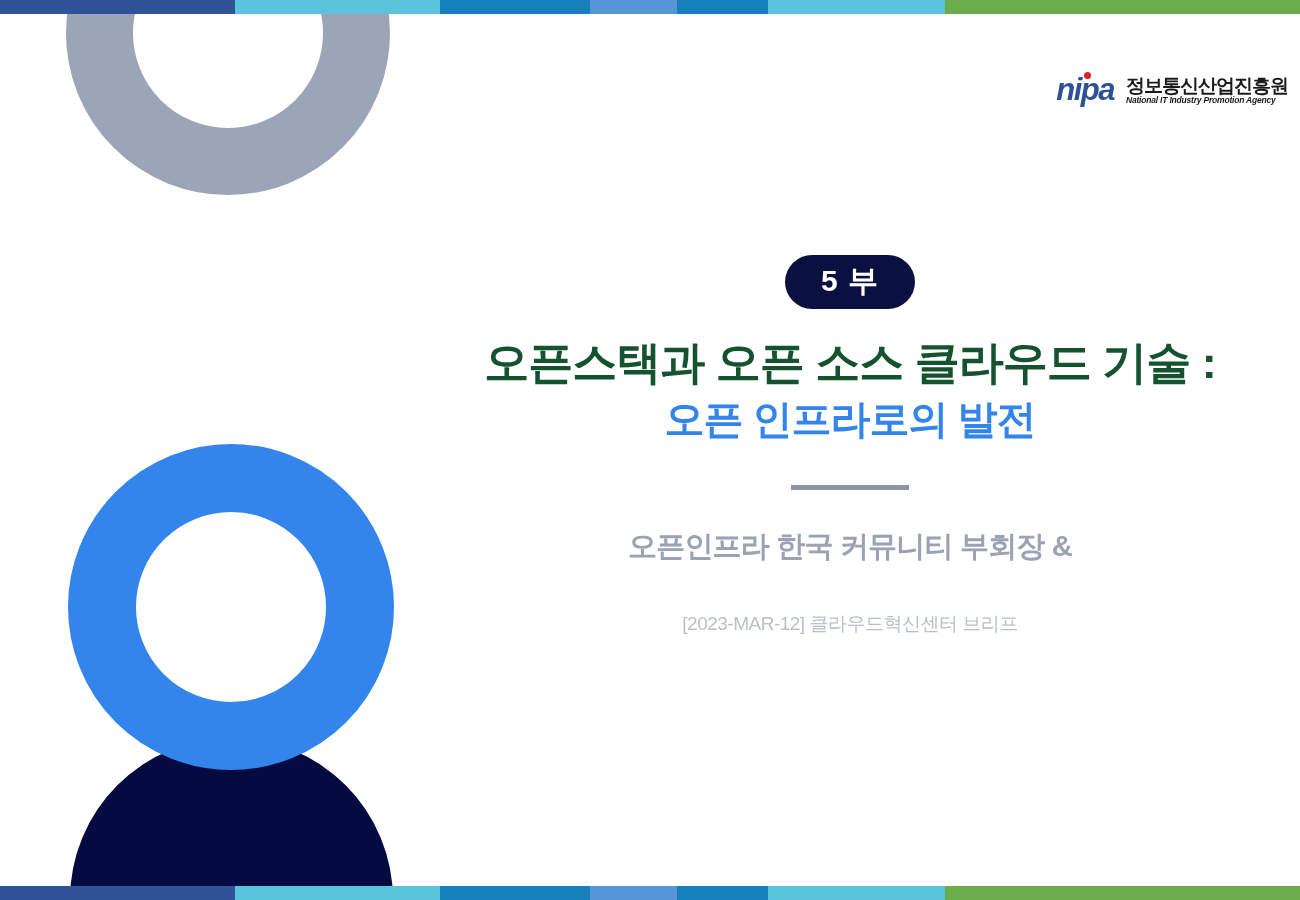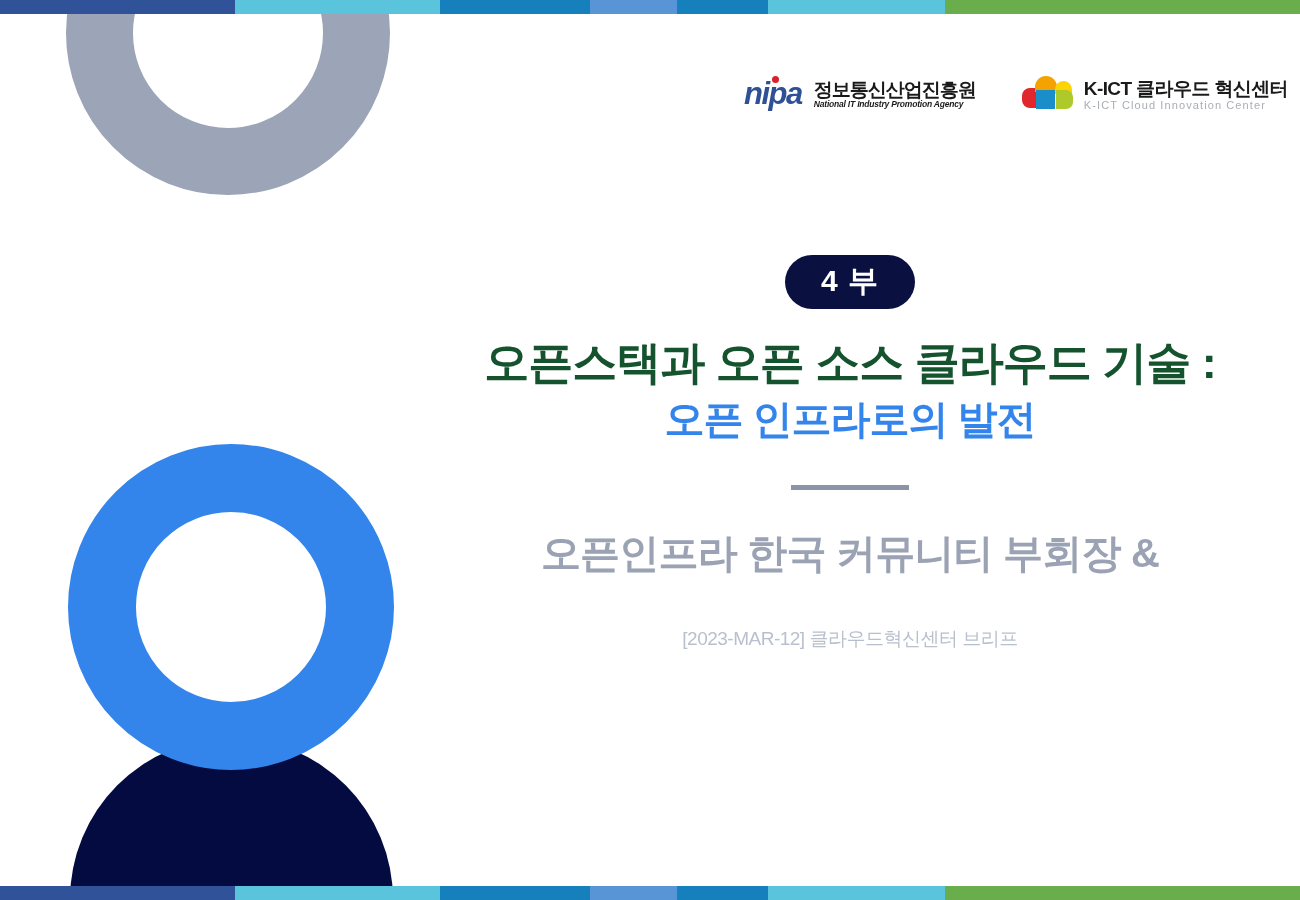--- a/index.html
+++ b/index.html
@@ -195,21 +195,21 @@
     line-height: 1.2;
   }
   .divider {
     width: 118px;
     height: 5px;
     background: #8b95aa;
     margin: 42px auto 0;
   }
   .presenter {
     margin-top: 36px;
-    font-size: 40px;
+    font-size: 29px;
     font-weight: bold;
     color: #9aa2b3;
     letter-spacing: -0.8px;
     line-height: 1.38;
   }
   .presenter div { white-space: nowrap; }
   .disclaimer {
     margin-top: 44px;
     font-size: 19px;
     color: #b9c0cd;
@@ -243,38 +243,25 @@
       <div class="nipa-mark">
         <span>nipa</span>
         <span class="nipa-dot"></span>
       </div>
       <div class="nipa-text">
         <div class="nipa-ko">정보통신산업진흥원</div>
         <div class="nipa-en">National IT Industry Promotion Agency</div>
       </div>
     </div>
 
-    <div class="logo">
-      <div class="cloud-mark">
-        <i class="cm-red"></i>
-        <i class="cm-orange"></i>
-        <i class="cm-yellow"></i>
-        <i class="cm-blue"></i>
-        <i class="cm-green"></i>
-      </div>
-      <div class="kict-text">
-        <div class="kict-ko">K-ICT 클라우드 혁신센터</div>
-        <div class="kict-en">K-ICT Cloud Innovation Center</div>
-      </div>
-    </div>
 
   </div>
 
   <div class="content">
-    <div class="part-badge">4 부</div>
+    <div class="part-badge">5 부</div>
     <div class="title-1">오픈스택과 오픈 소스 클라우드 기술 :</div>
     <div class="title-2">오픈 인프라로의 발전</div>
     <div class="divider"></div>
     <div class="presenter">
       <div>오픈인프라 한국 커뮤니티 부회장 &amp;</div>
     </div>
     <div class="disclaimer">
       <div>[2023-MAR-12] 클라우드혁신센터 브리프</div>
     </div>
   </div>

